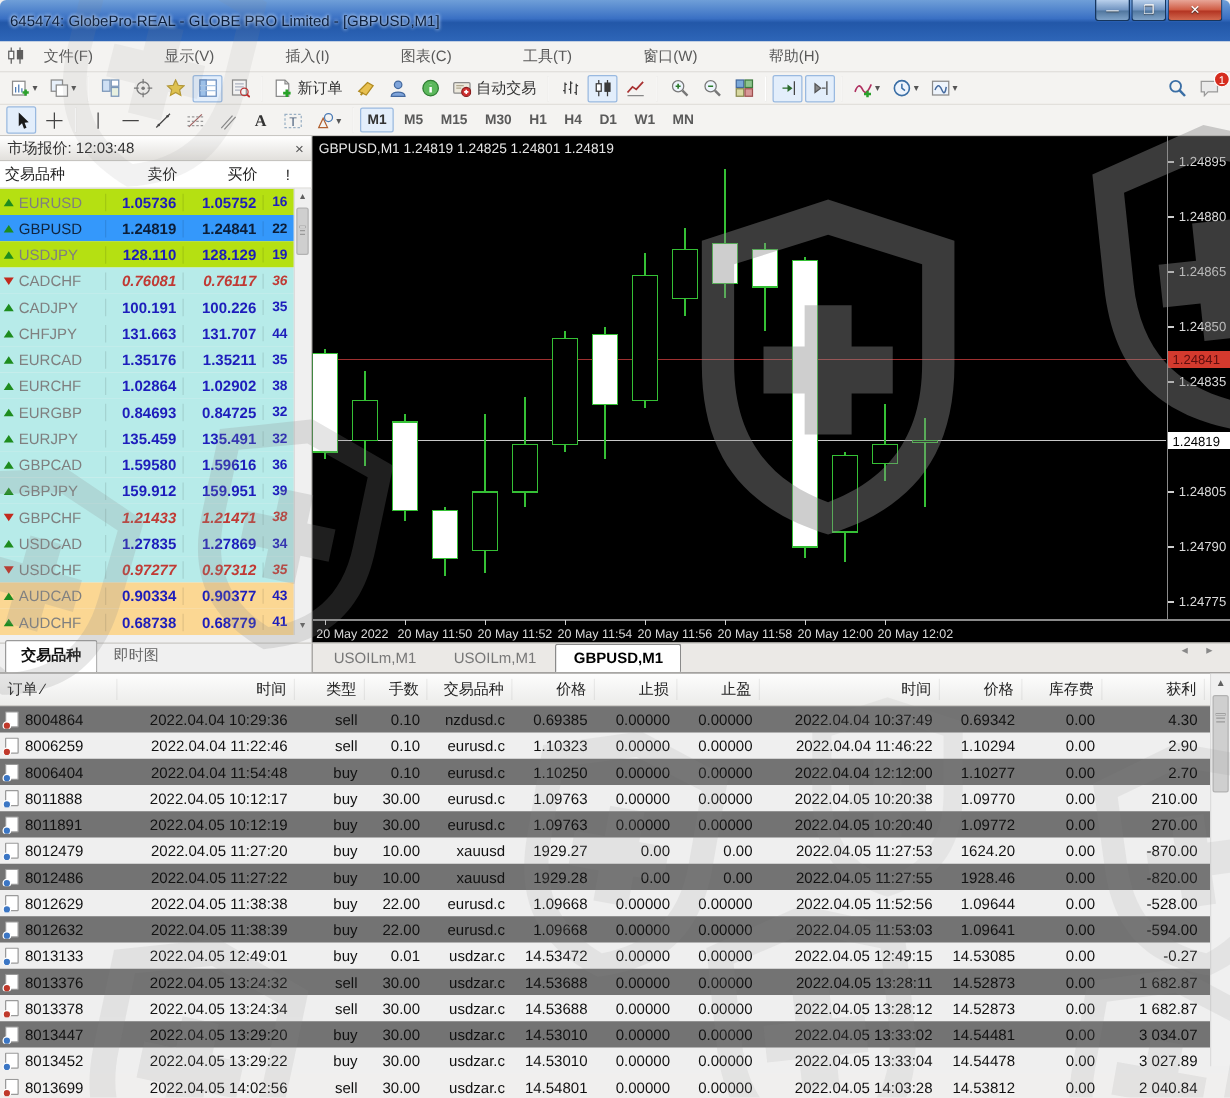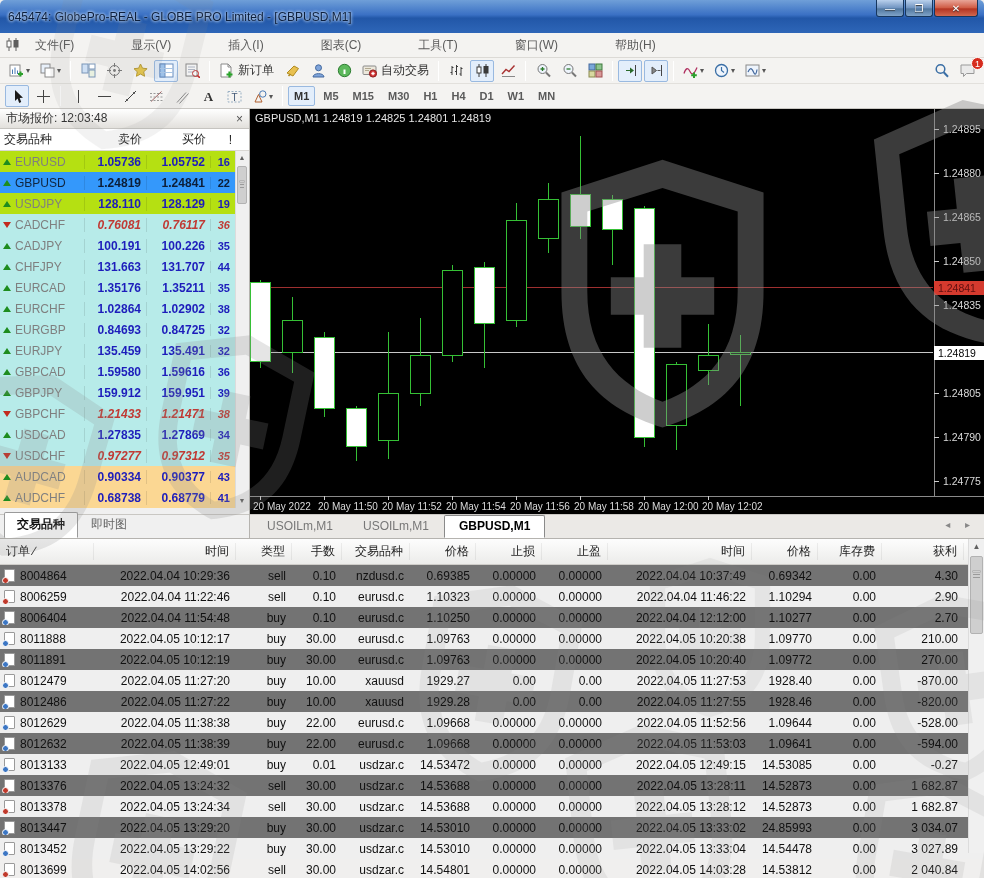--- a/index.html
+++ b/index.html
@@ -69,21 +69,21 @@
   .sthumb:after { content:""; position:absolute; left:2px; right:2px; top:14px; height:1px;
     box-shadow:0 0 0 .5px #9a9a9a, 0 3px 0 0 #9a9a9a, 0 6px 0 0 #9a9a9a; }
   .mw-tabs { position:absolute; bottom:0; left:0; right:0; height:24px; background:#f0f0f0; border-top:1px solid #c9c7c3;
     display:flex; align-items:flex-end; padding-left:4px; }
   .mwtab { padding:3px 12px 4px; font-size:12px; color:#666; border:1px solid transparent; }
   .mwtab.active { background:#fff; border-color:#9a9a9a; border-bottom-color:#fff; font-weight:bold; color:#111; border-radius:2px 2px 0 0; }
 
   
   .chartzone { width:734px; position:relative; background:#000; }
   .chart-tabs { position:absolute; left:0; right:0; bottom:0; height:24px; background:#ebe9e6; border-top:1px solid #c9c7c3;
-    display:flex; align-items:center; padding-left:2px; }
+    display:flex; align-items:flex-start; padding-left:2px; }
   .ctab { padding:3px 14px 4px; font-size:12px; color:#777; border:1px solid transparent; white-space:nowrap; }
   .ctab.active { background:#fff; border-color:#8a8a8a; border-bottom-color:#fff; font-weight:bold; color:#000; border-radius:2px 2px 0 0; }
   .ctab-arrows { margin-left:auto; padding:0 8px 5px; color:#888; font-size:10px; letter-spacing:6px; }
 
   
   .orders { height:315px; background:#737373; border-top:1px solid #b5b3af; position:relative; }
   .ohead { height:26px; background:linear-gradient(#fdfdfd,#ececea); border-bottom:1px solid #cfcdc9;
     display:grid; grid-template-columns:94px 142px 56px 50px 68px 66px 66px 66px 144px 66px 64px 82px; align-items:center; }
   .ohead span { padding:0 6px; color:#222; border-right:1px solid rgba(0,0,0,.06); }
   .ohead .r { text-align:right; }
@@ -769,21 +769,21 @@
           <span>8012479</span>
         </span>
         <span class="oc">2022.04.05 11:27:20</span>
         <span class="oc">buy</span>
         <span class="oc">10.00</span>
         <span class="oc">xauusd</span>
         <span class="oc">1929.27</span>
         <span class="oc">0.00</span>
         <span class="oc">0.00</span>
         <span class="oc">2022.04.05 11:27:53</span>
-        <span class="oc">1928.40</span>
+        <span class="oc">1624.20</span>
         <span class="oc">0.00</span>
         <span class="oc">-870.00</span>
       </div>
       <div class="orow">
         <span class="oc first">
           <span class="odoc">
             <span class="odot buy"></span>
           </span>
           <span>8012486</span>
         </span>
@@ -902,21 +902,21 @@
           <span>8013447</span>
         </span>
         <span class="oc">2022.04.05 13:29:20</span>
         <span class="oc">buy</span>
         <span class="oc">30.00</span>
         <span class="oc">usdzar.c</span>
         <span class="oc">14.53010</span>
         <span class="oc">0.00000</span>
         <span class="oc">0.00000</span>
         <span class="oc">2022.04.05 13:33:02</span>
-        <span class="oc">24.85993</span>
+        <span class="oc">14.54481</span>
         <span class="oc">0.00</span>
         <span class="oc">3 034.07</span>
       </div>
       <div class="orow">
         <span class="oc first">
           <span class="odoc">
             <span class="odot buy"></span>
           </span>
           <span>8013452</span>
         </span>

